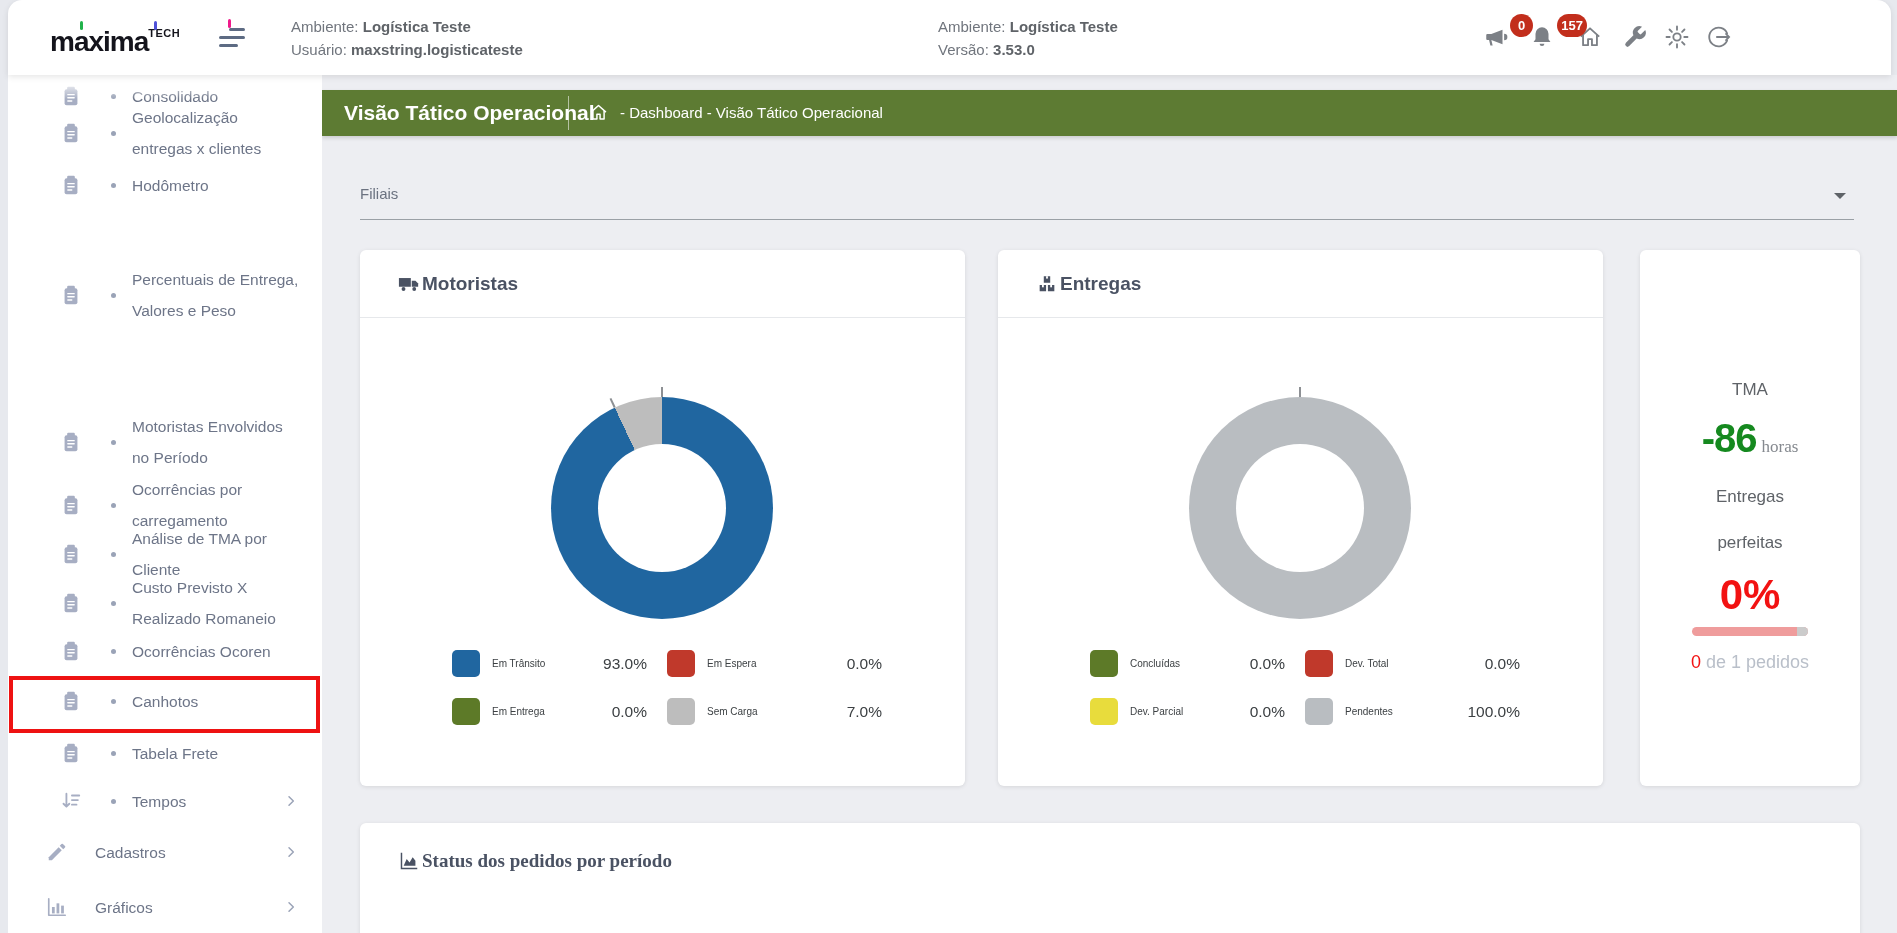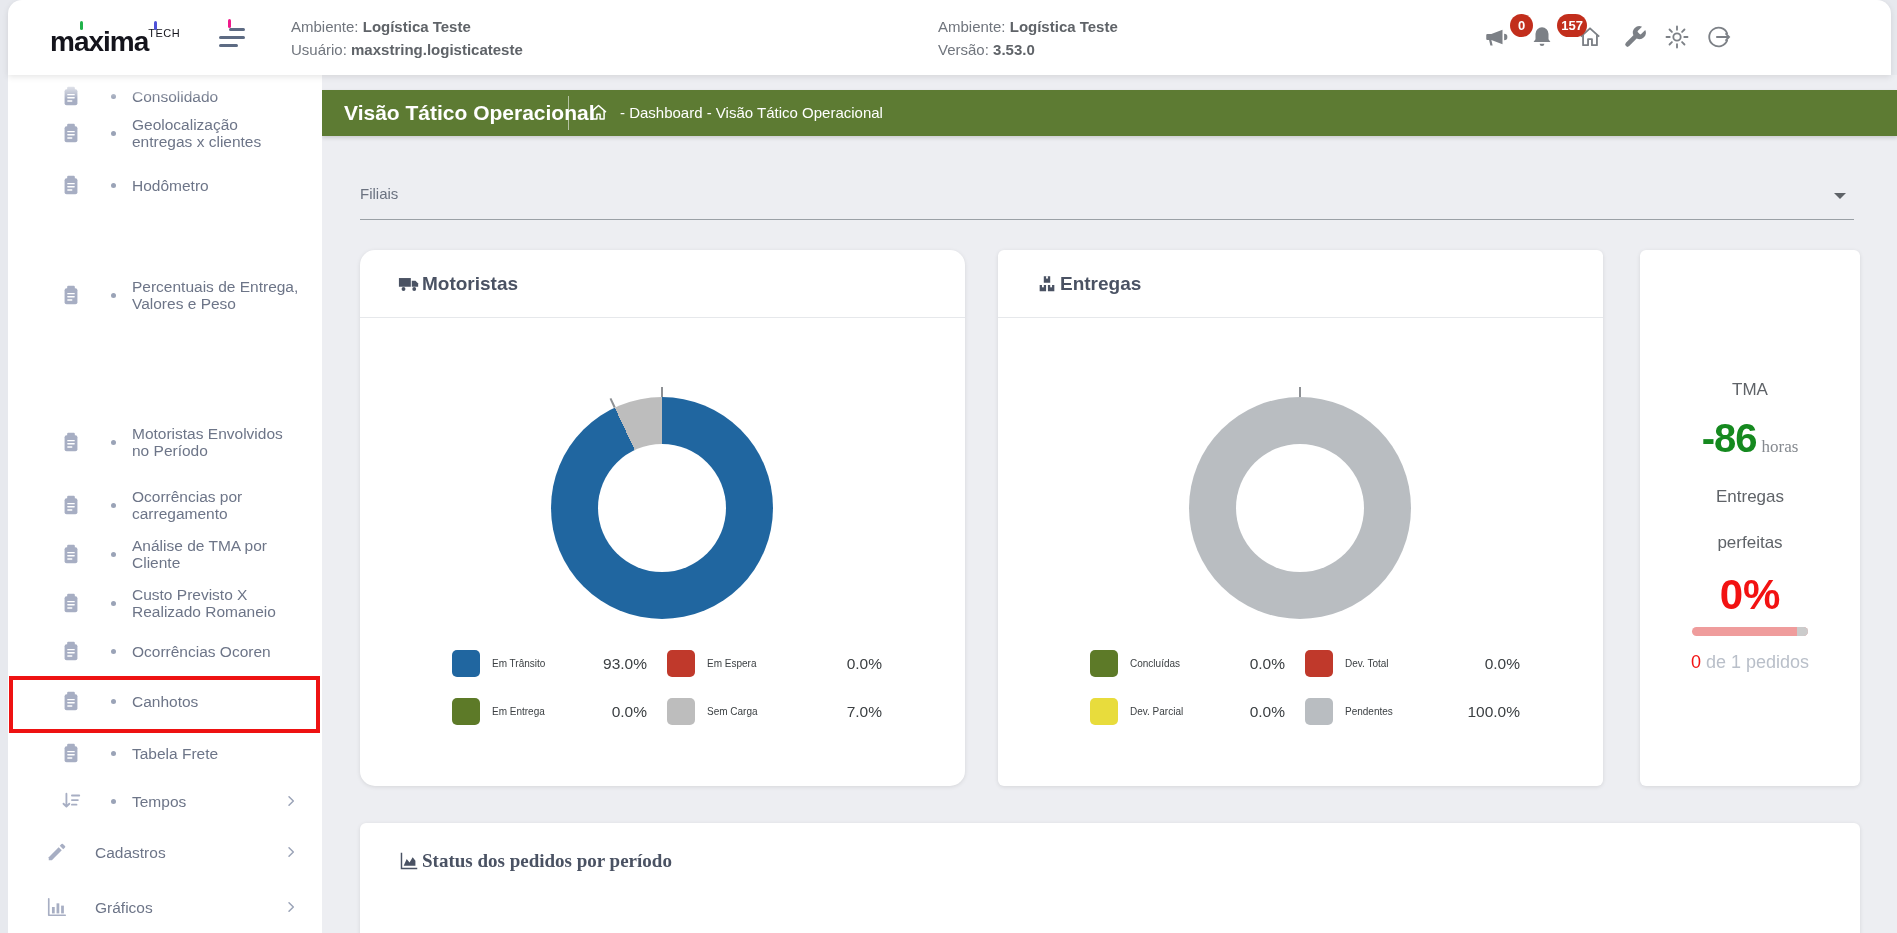--- a/index.html
+++ b/index.html
@@ -4,21 +4,21 @@
 <style>
   * { margin:0; padding:0; box-sizing:border-box; }
   html,body { width:1897px; height:933px; background:#e7e9ee; font-family:"Liberation Sans", sans-serif; overflow:hidden; }
   #app { position:relative; width:1897px; height:933px; }
 
   
   .top-header { position:absolute; left:8px; right:6px; top:0; height:75px; background:#fff;
     border-radius:14px 14px 0 0; box-shadow:0 2px 6px rgba(0,0,0,.10); z-index:20; }
   .logo { position:absolute; left:42px; top:26px; width:200px; height:34px; }
   .logo-text { font-size:28px; font-weight:bold; letter-spacing:-1px; color:#14141c; }
-  .logo-sub { font-size:11px; font-weight:normal; letter-spacing:.5px; color:#14141c; vertical-align:14px; text-transform:uppercase; }
+  .logo-sub { font-size:11px; font-weight:bold; letter-spacing:.5px; color:#14141c; vertical-align:14px; text-transform:uppercase; }
   .logo-tick { position:absolute; width:3px; height:9px; border-radius:2px; top:-5px; }
   .tick-green { left:30px; background:#21b24b; }
   .tick-indigo { left:104px; background:#4f52d8; }
   .tick-pink { left:178px; top:-7px; background:#ef1a8b; }
   .hamburger { position:absolute; left:211px; top:28px; width:26px; height:20px; cursor:pointer; }
   .hamburger span { position:absolute; height:2.6px; border-radius:2px; background:#5d6b83; }
   .hamburger span:nth-child(1){ top:0; left:10px; right:0; }
   .hamburger span:nth-child(2){ top:8px; left:0; right:0; }
   .hamburger span:nth-child(3){ top:16px; left:0; right:7px; }
   .env-block { position:absolute; top:15px; font-size:15px; color:#70757d; line-height:23px; }
@@ -33,21 +33,21 @@
 
   
   .sidebar { position:absolute; left:8px; top:75px; width:314px; bottom:0; background:#fff; z-index:10; }
   .sidebar-fade { position:absolute; top:0; left:0; right:0; height:24px;
     background:linear-gradient(#fff 20%, rgba(255,255,255,0)); z-index:3; pointer-events:none; }
   .side-item { position:absolute; left:0; width:314px; display:flex; align-items:center; cursor:pointer; }
   .si-icon { width:22px; height:22px; margin-left:52px; flex:0 0 22px; color:#a7aec3; }
   .si-icon.big { margin-left:37px; width:24px; flex-basis:24px; }
   .si-icon svg { width:100%; height:100%; }
   .si-bullet { width:5px; height:5px; border-radius:50%; background:#9aa3b7; margin-left:29px; flex:0 0 5px; }
-  .si-label { margin-left:16px; width:168px; font-size:15.5px; line-height:17px; color:#6d7588; }
+  .si-label { margin-left:16px; width:168px; font-size:15.5px; line-height:31px; color:#6d7588; }
   .si-label.root { margin-left:26px; width:180px; }
   .si-chevron { position:absolute; left:275px; width:16px; height:16px; color:#9aa3b7; }
   .si-chevron svg { width:100%; height:100%; }
   .canhotos-highlight { position:absolute; left:1px; top:601px; width:311px; height:57px;
     border:4px solid #ee1212; z-index:5; pointer-events:none; }
 
   
   .main { position:absolute; left:322px; top:75px; right:0; bottom:0; background:#edeef2; overflow:hidden; }
   .page-bar { position:absolute; left:0; right:0; top:15px; height:46px; background:#5d7b33;
     display:flex; align-items:center; box-shadow:0 2px 4px rgba(0,0,0,.15); }
@@ -64,21 +64,21 @@
     border-left:6px solid transparent; border-right:6px solid transparent; border-top:6px solid #5f6368; }
 
   .card { position:absolute; background:#fff; border-radius:6px; box-shadow:0 1px 4px rgba(0,0,0,.10); }
   .card-head { position:absolute; left:0; right:0; top:0; height:68px; border-bottom:1px solid #e6e8eb;
     display:flex; align-items:center; }
   .card-title { display:flex; align-items:center; margin-left:38px; font-size:19px; font-weight:600; color:#4a5263; }
   .card-title .ct-icon { width:22px; height:22px; margin-right:2px; color:#4a5263; }
   .card-title .ct-icon svg { width:100%; height:100%; }
   .card-head.centered .card-title { margin:0 auto; }
 
-  .card-motoristas { left:38px; top:175px; width:605px; height:536px;border-radius:15px; }
+  .card-motoristas { left:38px; top:175px; width:605px; height:536px; }
   .card-entregas   { left:676px; top:175px; width:605px; height:536px; }
   .card-indicadores{ left:1318px; top:175px; width:220px; height:536px; }
   .card-status     { left:38px; top:748px; width:1500px; height:220px; }
 
   .donut { position:absolute; left:191px; top:147px; width:222px; height:222px; border-radius:50%; cursor:pointer; }
   .donut-hole { position:absolute; inset:47px; border-radius:50%; background:#fff; }
   .donut-tick { position:absolute; left:50%; top:50%; width:1.5px; height:10px; margin:-5px 0 0 -0.75px;
     background:#8d9094; }
 
   .legend { position:absolute; left:92px; top:400px; width:430px; display:grid;

